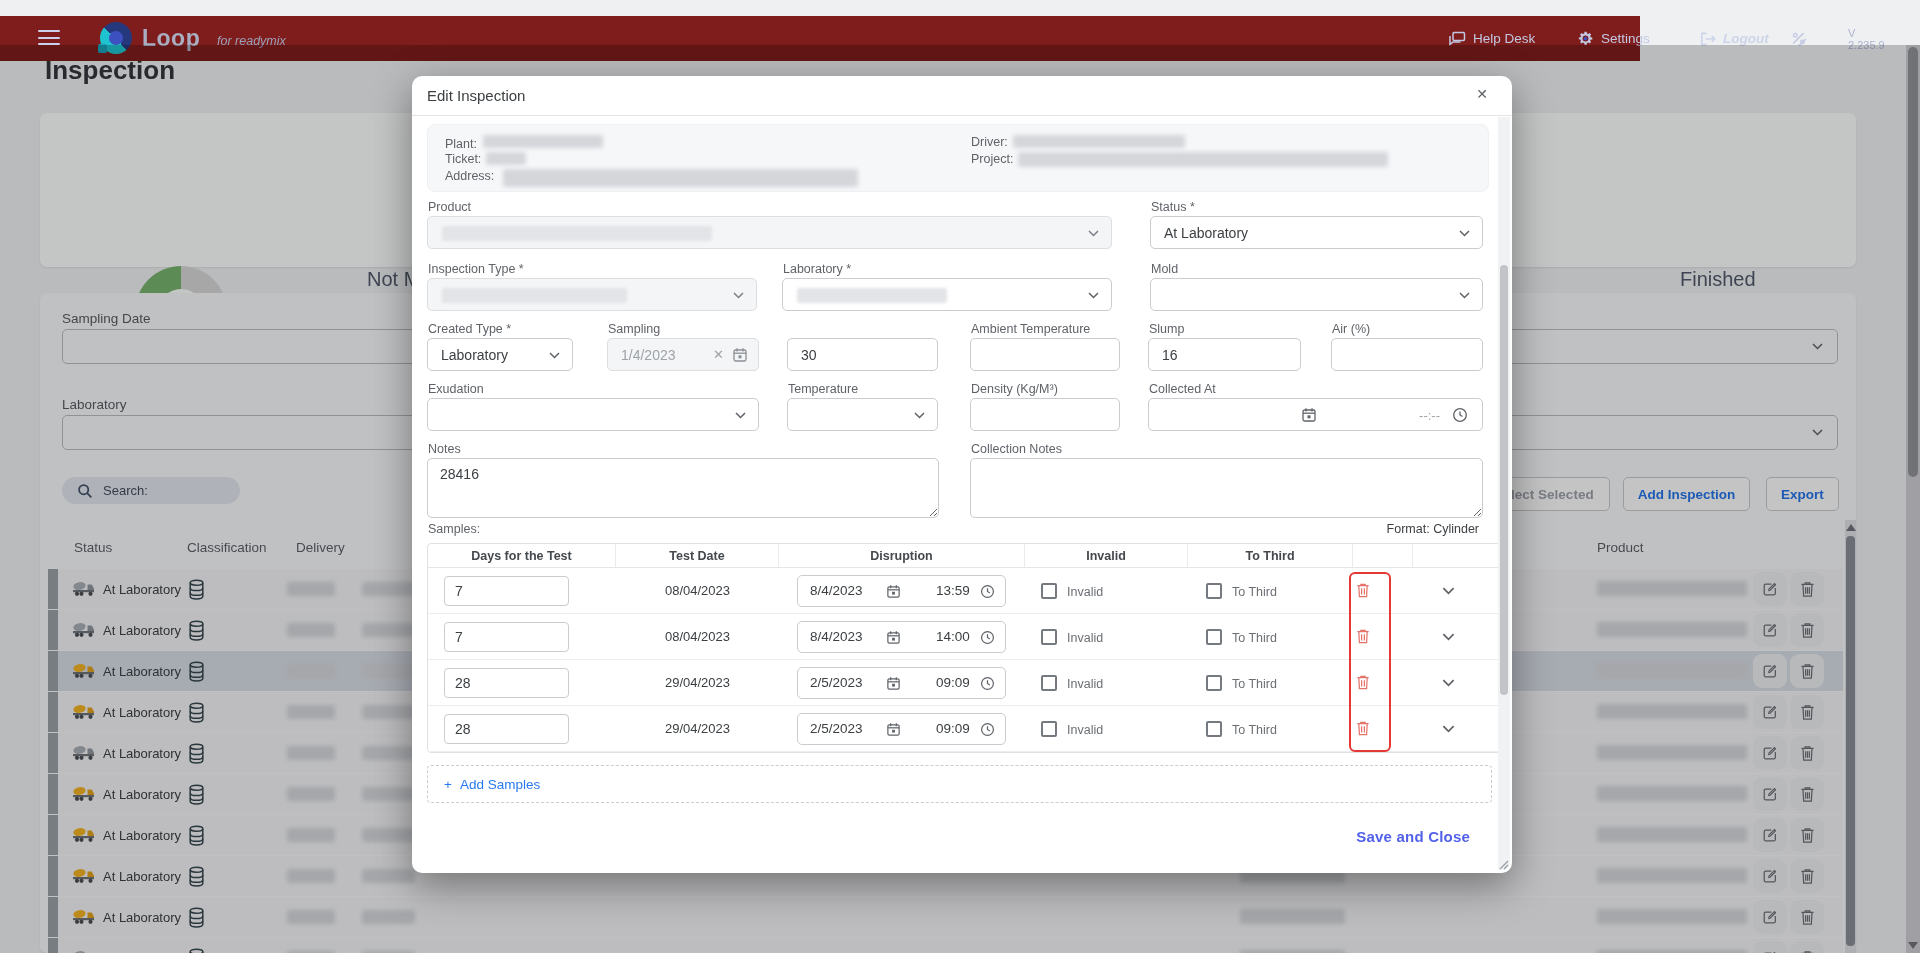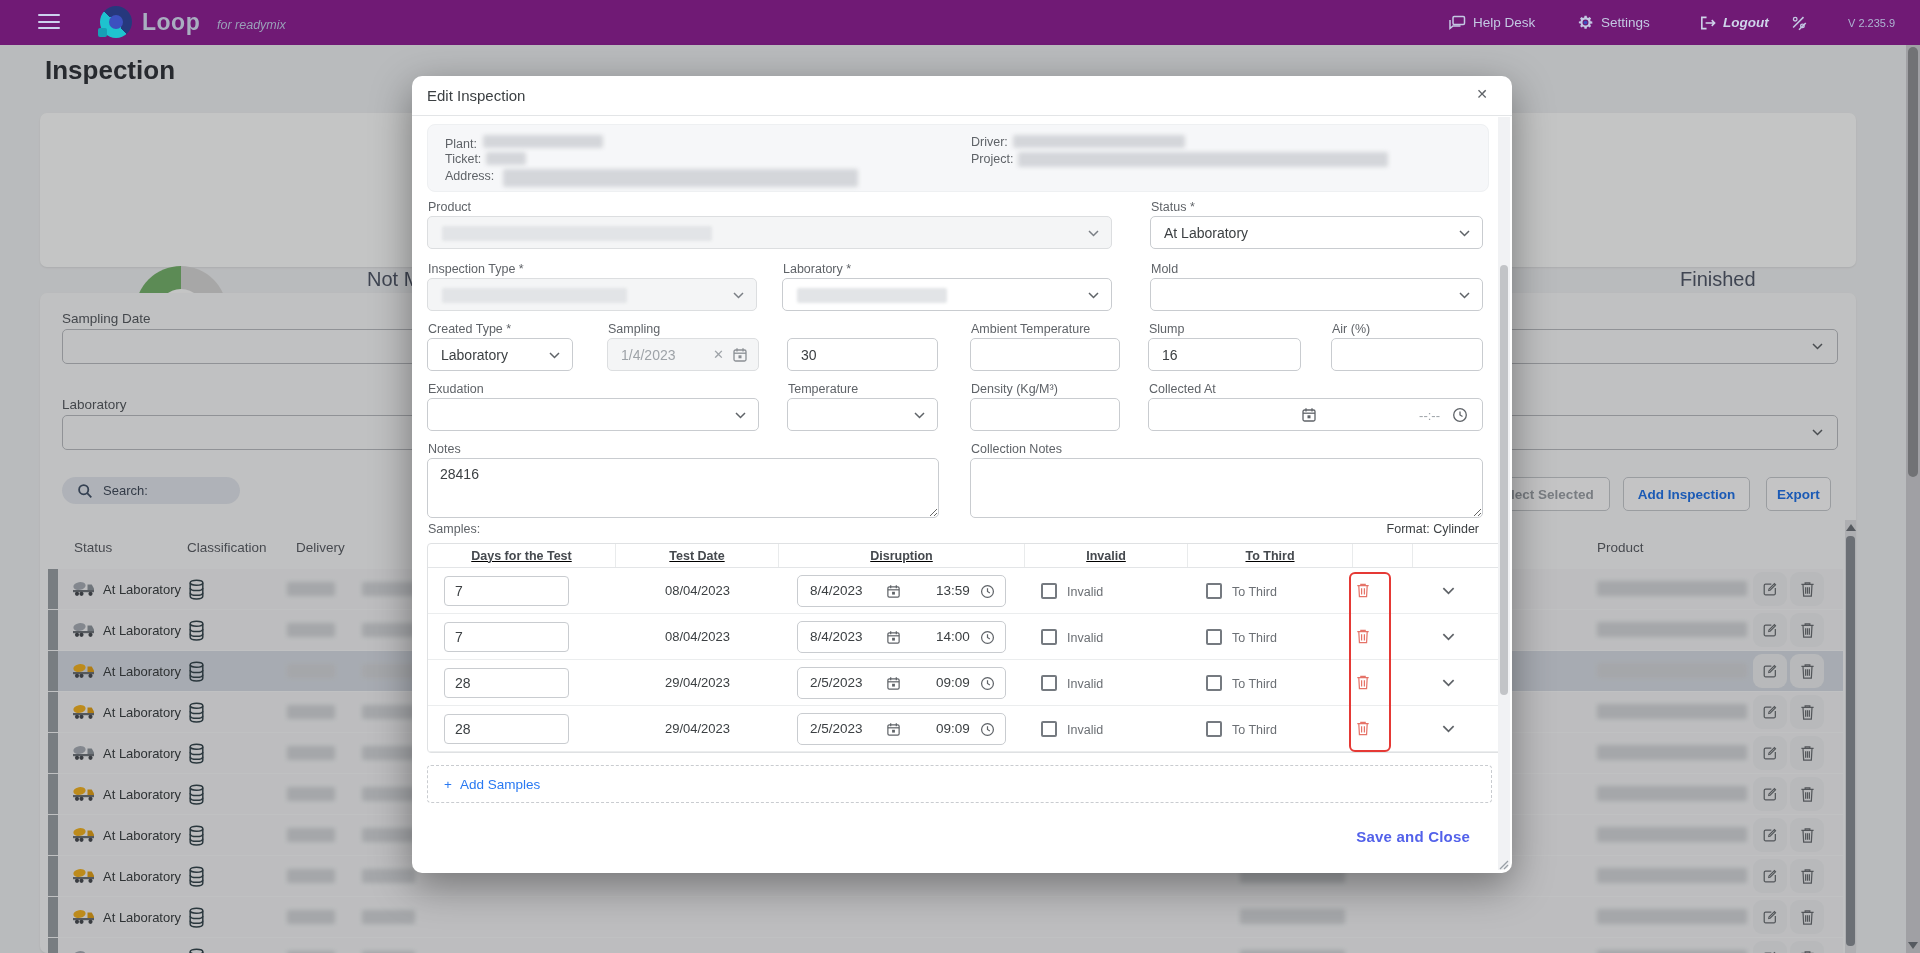--- a/index.html
+++ b/index.html
@@ -1,21 +1,21 @@
 <!DOCTYPE html>
 <html><head>
 <meta charset="utf-8">
 <style>
   * { margin:0; padding:0; box-sizing:border-box; }
   html,body { width:1920px; height:953px; overflow:hidden; }
   body { font-family:"Liberation Sans", sans-serif; background:#eef0f2; position:relative; }
   #app { position:absolute; inset:0; width:1920px; height:953px; }
 
   
-  .topbar { position:absolute; left:0; top:0; width:1920px; height:45px; background:#701a75; z-index:10; }
+  .topbar { position:absolute; left:0; top:16px; width:1640px; height:45px; background:#7f1d1d; z-index:10; }
   .hamburger { position:absolute; left:38px; top:14px; width:22px; height:16px; cursor:pointer; }
   .hamburger span { display:block; height:2px; background:#ccd2ee; margin-bottom:4.5px; border-radius:1px; }
   .logo-mark { position:absolute; left:100px; top:6px; width:32px; height:32px; border-radius:50%;
     background:conic-gradient(from 140deg, #1ec3cf 0 170deg, #26387d 170deg 360deg); }
   .logo-mark::after { content:""; position:absolute; left:9px; top:9px; width:14px; height:14px; border-radius:50%; background:#3c50c0; }
   .logo-mark::before { content:""; position:absolute; left:-2px; bottom:1px; width:9px; height:9px; border-radius:2px; background:#17a0b6; }
   .brand { position:absolute; left:142px; top:9px; font-size:23px; font-weight:bold; color:#a9aec0; letter-spacing:0.5px; }
   .brand-suffix { position:absolute; left:217px; top:18px; font-size:12.5px; font-style:italic; color:#9aa0b8; }
   .nav-item { position:absolute; top:0; height:45px; display:flex; align-items:center; gap:7px; color:#c3c9e3; font-size:13.5px; cursor:pointer; }
   .nav-item svg { display:block; }
@@ -84,21 +84,21 @@
   .f-box.dis { background:#f4f5f6; border-color:#dcdee0; }
   .f-box .chev { position:absolute; right:12px; top:13px; }
   .f-box .val { position:absolute; left:13px; top:8px; font-size:14px; color:#3c4043; white-space:nowrap; }
   .f-box .val.muted { color:#9ea3a8; }
   .f-box input { position:absolute; left:0; top:0; width:100%; height:100%; border:none; background:transparent; font-size:14px; color:#3c4043; padding-left:13px; font-family:inherit; outline:none; }
   .chev { width:11px; height:7px; }
   .chip { position:absolute; top:9px; height:15px; background:#e2e4e7; border-radius:2px; filter:blur(1.5px); }
 
   textarea.f-area { position:absolute; height:60px; border:1px solid #c9ccd0; border-radius:5px; font-family:inherit; font-size:14px; color:#3c4043; padding:7px 12px; resize:both; background:#fff; }
 
-  .smp-table { position:absolute; left:15px; top:467px; width:1077px; border:1px solid #dfe1e3; border-radius:4px; background:#fff;text-decoration:underline; }
+  .smp-table { position:absolute; left:15px; top:467px; width:1077px; border:1px solid #dfe1e3; border-radius:4px; background:#fff; }
   .smp-hdr { display:flex; height:24px; border-bottom:1px solid #e3e5e7; }
   .smp-hdr > div { font-size:12.5px; font-weight:bold; color:#45494e; display:flex; align-items:center; justify-content:center; border-right:1px solid #e9ebec; }
   .smp-row { position:relative; height:46px; border-bottom:1px solid #ebedee; }
   .smp-row:last-of-type { border-bottom:none; }
   .days-input { position:absolute; left:16px; top:8px; width:125px; height:30px; border:1px solid #c9ccd0; border-radius:4px; font-size:14px; color:#3c4043; padding-left:10px; font-family:inherit; }
   .test-date { position:absolute; left:188px; top:15px; width:163px; text-align:center; font-size:13px; color:#3c4043; }
   .disr-group { position:absolute; left:369px; top:7px; width:209px; height:32px; border:1px solid #c9ccd0; border-radius:5px; }
   .disr-date { position:absolute; left:12px; top:7px; font-size:13.5px; color:#3c4043; }
   .disr-cal { position:absolute; left:88px; top:8px; }
   .disr-time { position:absolute; left:138px; top:7px; font-size:13.5px; color:#3c4043; }
@@ -196,21 +196,21 @@
   <div class="search-pill">
     <svg width="16" height="16" viewBox="0 0 16 16">
       <circle cx="6.7" cy="6.7" r="4.6" fill="none" stroke="#44546a" stroke-width="1.8"></circle>
       <line x1="10.2" y1="10.2" x2="14.3" y2="14.3" stroke="#44546a" stroke-width="1.8"></line>
     </svg>
     <span>Search:</span>
   </div>
 
   <div class="btn disabled" style="left:1473px; width:137px;">Collect Selected</div>
   <div class="btn" style="left:1623px; width:127px;">Add Inspection</div>
-  <div class="btn" style="left:1766px; width:65px;">Export</div>
+  <div class="btn" style="left:1766px; width:73px;">Export</div>
 
   <div class="col-hdr" style="left:74px;">Status</div>
   <div class="col-hdr" style="left:187px;">Classification</div>
   <div class="col-hdr" style="left:296px;">Delivery</div>
   <div class="col-hdr" style="left:371px;margin-left:43px;">Ticket</div>
   <div class="col-hdr" style="left:1597px;">Product</div>
 
   <div class="tbl-body">
       <div class="bg-row">
       <div class="strip"></div>

